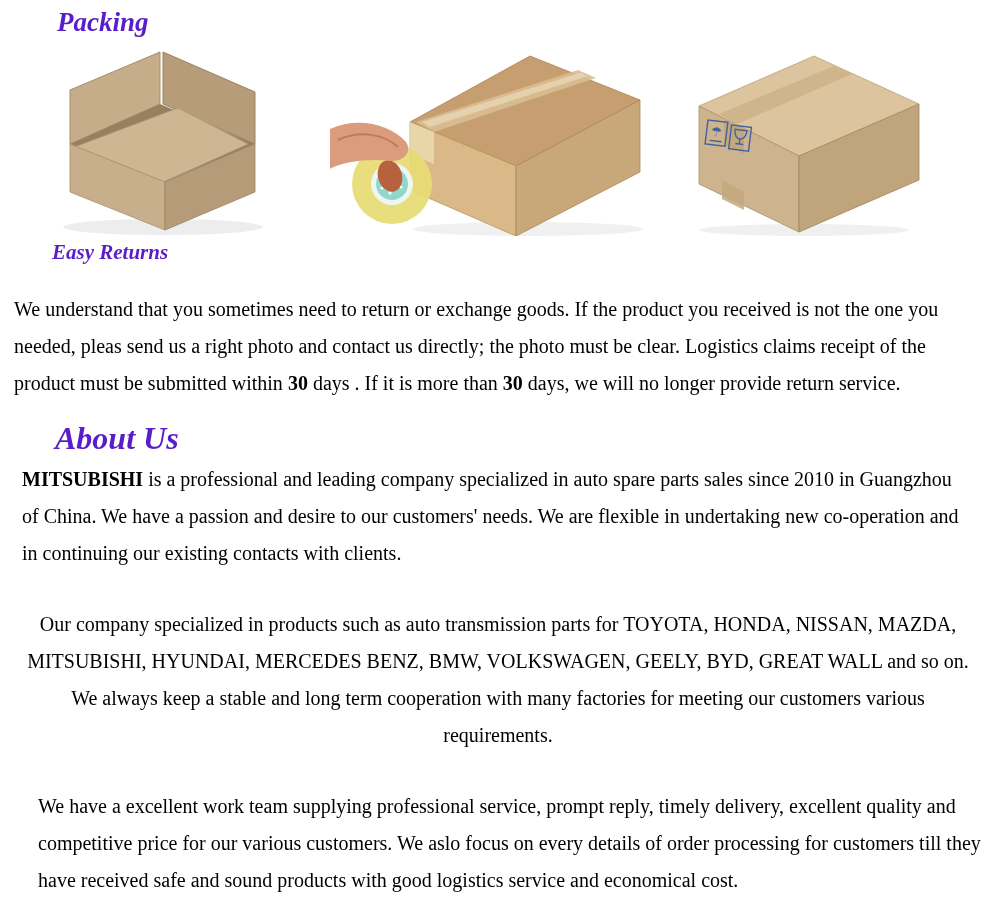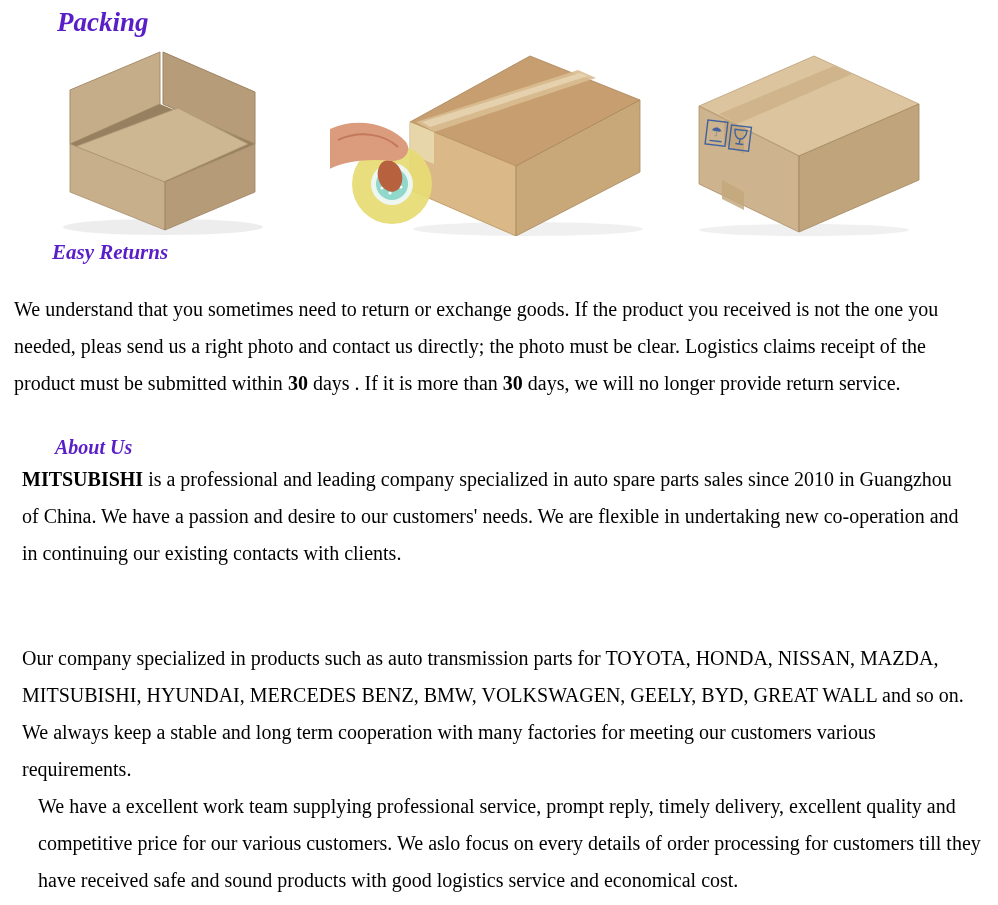--- a/index.html
+++ b/index.html
@@ -13,29 +13,29 @@
   }
   .hd{
     position:absolute;margin:0;
     font-family:"Liberation Serif", serif;
     font-weight:bold;font-style:italic;
     color:var(--heading-color,#5a1ec8);
     font-size:27px;white-space:nowrap;
   }
   #hd-packing{left:57px;top:7px;}
   #hd-returns{left:52px;top:240px;font-size:21px;}
-  #hd-about{left:55px;top:436px;font-size:20px;}
+  #hd-about{left:55px;top:420px;font-size:32px;}
   .body-text{
     position:absolute;margin:0;
     font-size:20px;line-height:37px;
     text-align:left;
   }
   #returns-para{left:14px;top:291px;width:968px;}
   #about-p1{left:22px;top:461px;width:948px;}
-  #about-p2{left:22px;top:640px;width:952px;}
+  #about-p2{left:22px;top:606px;width:952px;text-align:center;}
   #about-p3{left:38px;top:788px;width:952px;}
   .images-row{
     position:absolute;left:0;top:44px;width:998px;height:192px;
     display:flex;align-items:flex-start;
   }
   .images-row figure{margin:0;padding:0;flex:0 0 auto;}
   .images-row svg{display:block;}
 </style>
 </head>
 <body>

